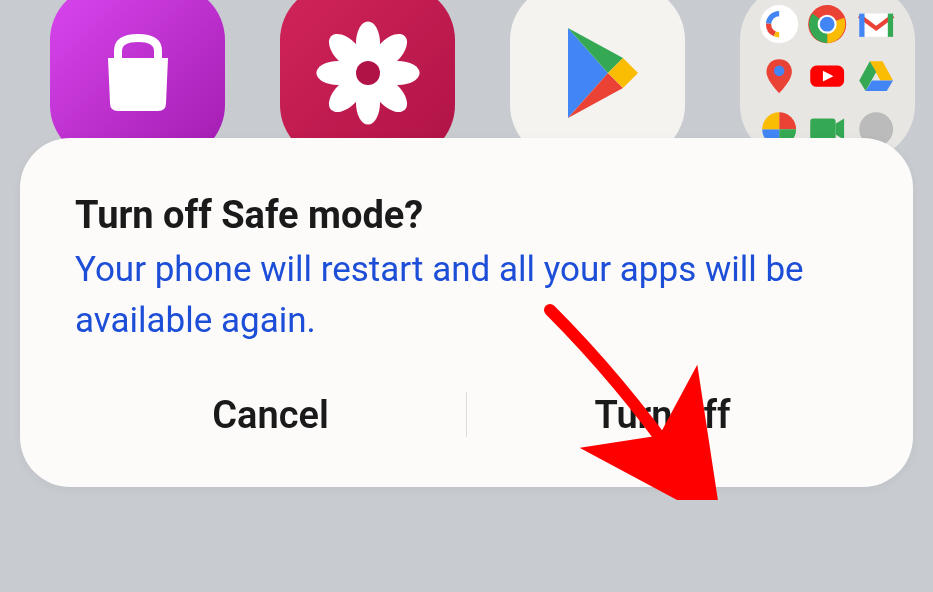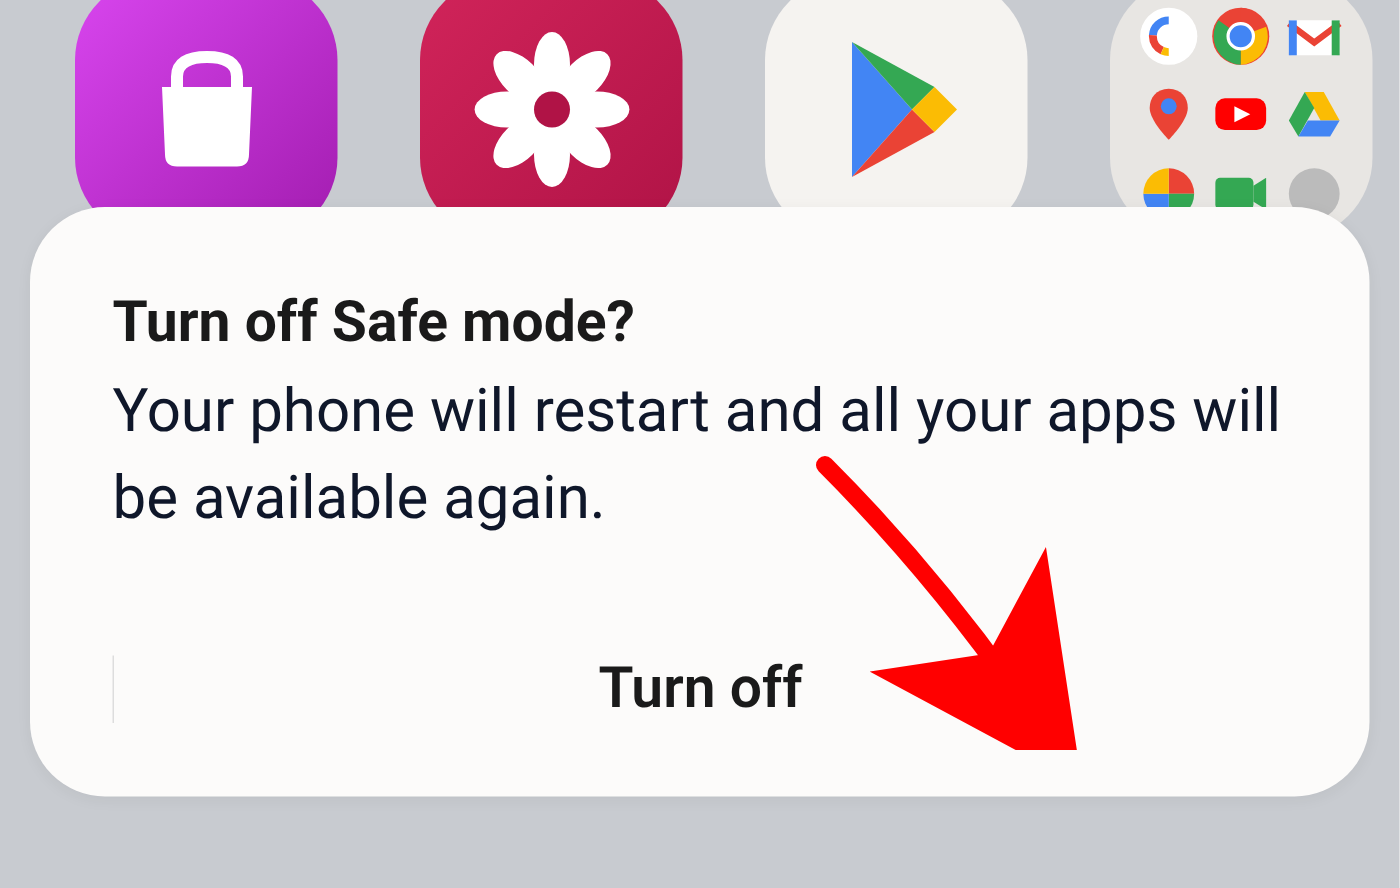--- a/index.html
+++ b/index.html
@@ -69,25 +69,25 @@
     }
     
     .dialog-title {
       font-size: 38px;
       font-weight: 700;
       color: #1a1a1a;
       margin-bottom: 8px;
     }
     
     .dialog-message {
-      font-size: 40px;
+      font-size: 35px;
       font-weight: 400;
-      color: #0f172a;
+      color: #1d4ed8;
       line-height: 1.45;
-      margin-bottom: 61px;
+      margin-bottom: 31px;
     }
     
     .dialog-buttons {
       display: flex;
       position: relative;
     }
     
     .dialog-button {
       flex: 1;
       text-align: center;
@@ -215,20 +215,21 @@
           <circle cx="20" cy="20" r="16" fill="#bbb"></circle>
         </svg>
     </div>
   </div>
 </div>
 
 <div class="dialog">
   <div class="dialog-title">Turn off Safe mode?</div>
   <div class="dialog-message">Your phone will restart and all your apps will be available again.</div>
   <div class="dialog-buttons">
+    <div class="dialog-button">Cancel</div>
     <div class="button-divider"></div>
     <div class="dialog-button">Turn off</div>
   </div>
 </div>
 
 <svg class="arrow" width="220" height="200">
   <defs>
     <marker id="arrowhead" markerWidth="12" markerHeight="12" refX="6" refY="6" orient="auto">
       <path d="M 0 0 L 12 6 L 0 12 L 3 6 Z" fill="#ff0000"></path>
     </marker>

